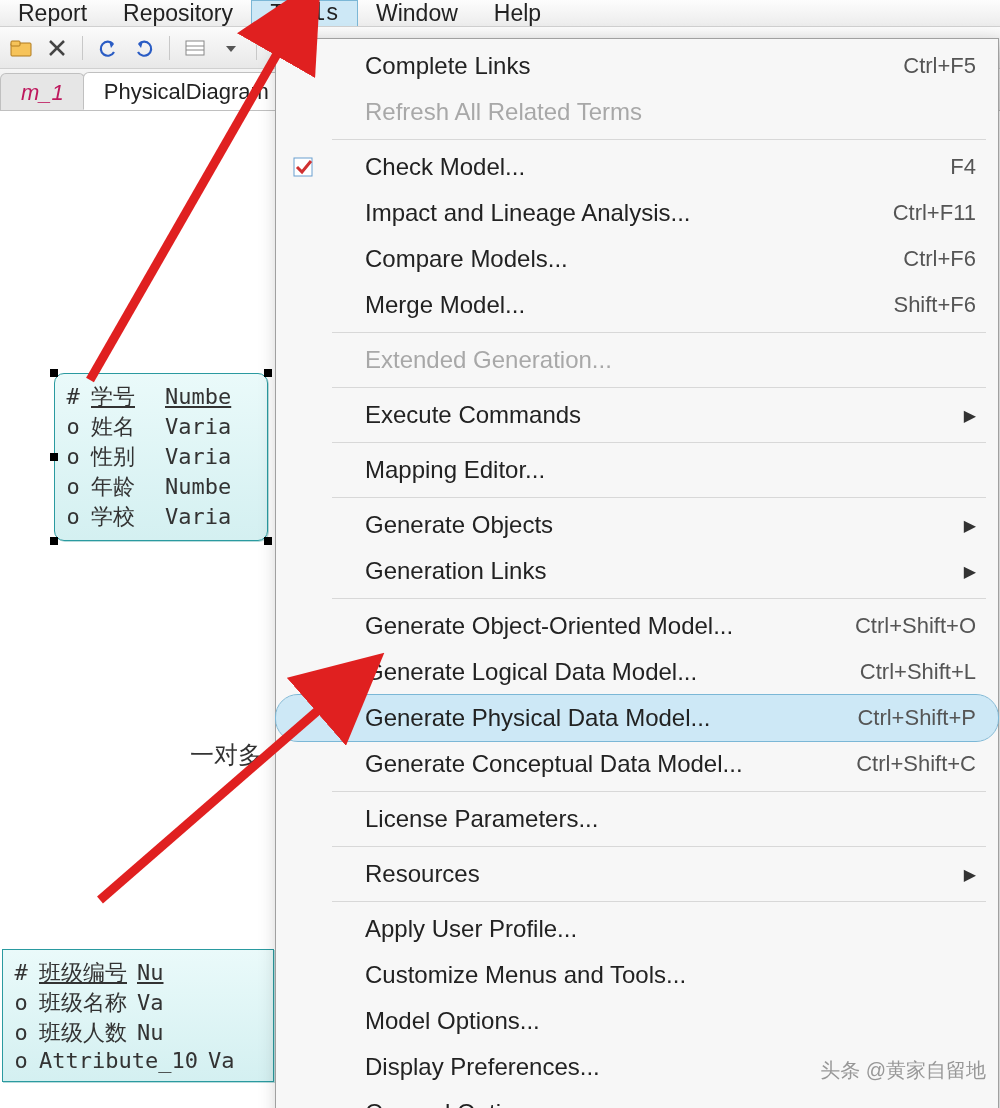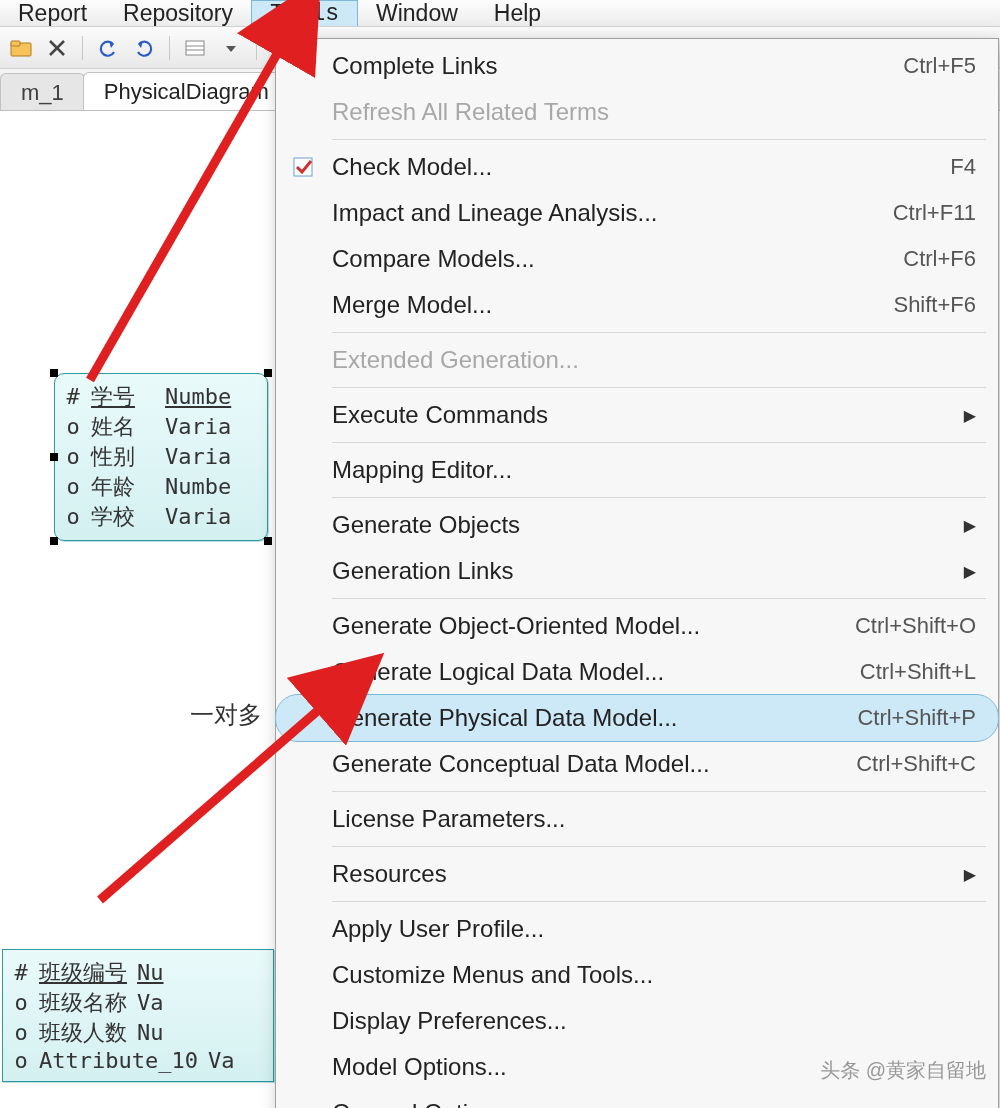--- a/index.html
+++ b/index.html
@@ -61,21 +61,21 @@
     border-bottom: 1px solid #c0c0c0;
     position: relative;
   }
   .tab {
     padding: 6px 20px 4px 20px;
     font-size: 22px;
     border-top-left-radius: 6px;
     border-top-right-radius: 6px;
     margin-right: -2px;
   }
-  .tab.inactive { background: #e6e6e6; color:#404040; border:1px solid #c0c0c0; border-bottom:none;}
+  .tab.inactive { background: #e6e6e6; color:#be185d; border:1px solid #c0c0c0; border-bottom:none;font-style:italic;}
   .tab.active { background: #fff; color:#222; border:1px solid #c0c0c0; border-bottom:1px solid #fff; position:relative; z-index:1;}
   .canvas {
     position: relative;
     background: #fff;
     height: 1000px;
   }
   .entity {
     position: absolute;
     background: linear-gradient(#eafafa,#d4f0f1);
     border: 1px solid #2a9aa0;
@@ -113,20 +113,21 @@
     z-index: 50;
   }
   .dd-icon-col { width: 56px; display:flex; align-items:center; justify-content:center;}
   .dd-item {
     display: flex;
     align-items: center;
     height: 46px;
     font-size: 24px;
     color: #222;
     padding-right: 22px;
+    gap: 33px;
   }
   .dd-item.disabled { color: #a8a8a8;}
   .dd-label { flex: 1; }
   .dd-shortcut { color:#555; font-size:22px;}
   .dd-item.highlight {
     background: #cde8f6;
     outline: 1px solid #7bb7d6;
     border-radius: 22px;
   }
   .dd-arrow { font-size: 16px; color:#333; margin-left:auto;}
@@ -221,21 +222,21 @@
     <div class="sel-handle" style="left:-5px; bottom:-5px;"></div>
     <div class="sel-handle" style="right:-5px; bottom:-5px;"></div>
     <div class="sel-handle" style="left:-5px; top:50%; margin-top:-4px;"></div>
   <div class="entity-row pk"><span class="mk">#</span><span class="nm">学号</span><span class="ty">Numbe</span></div>
       <div class="entity-row"><span class="mk">o</span><span class="nm">姓名</span><span class="ty">Varia</span></div>
       <div class="entity-row"><span class="mk">o</span><span class="nm">性别</span><span class="ty">Varia</span></div>
       <div class="entity-row"><span class="mk">o</span><span class="nm">年龄</span><span class="ty">Numbe</span></div>
       <div class="entity-row"><span class="mk">o</span><span class="nm">学校</span><span class="ty">Varia</span></div>
     </div>
 
-  <div class="relation-label" style="left:190px; top:588px;text-align:center;">一对多</div>
+  <div class="relation-label" style="left:190px; top:628px;text-align:center;">一对多</div>
 
   <div class="entity" id="entity2" style="left:2px; top:838px; width:272px; border-radius:0;">
       <div class="entity-row pk"><span class="mk">#</span><span class="nm">班级编号</span><span class="ty">Nu</span></div>
       <div class="entity-row"><span class="mk">o</span><span class="nm">班级名称</span><span class="ty">Va</span></div>
       <div class="entity-row"><span class="mk">o</span><span class="nm">班级人数</span><span class="ty">Nu</span></div>
       <div class="entity-row"><span class="mk">o</span><span class="nm">Attribute_10</span><span class="ty">Va</span></div>
     </div>
 </div>
 
 <div class="dropdown" id="tools-menu">
@@ -337,25 +338,25 @@
     <div class="dd-item">
       <div class="dd-icon-col"></div>
       <span class="dd-label">Apply User Profile...</span>
     </div>
     <div class="dd-item">
       <div class="dd-icon-col"></div>
       <span class="dd-label">Customize Menus and Tools...</span>
     </div>
     <div class="dd-item">
       <div class="dd-icon-col"></div>
+      <span class="dd-label">Model Options...</span>
+    </div>
+    <div class="dd-item">
+      <div class="dd-icon-col"></div>
       <span class="dd-label">Display Preferences...</span>
-    </div>
-    <div class="dd-item">
-      <div class="dd-icon-col"></div>
-      <span class="dd-label">Model Options...</span>
     </div>
     <div class="dd-item">
       <div class="dd-icon-col"></div>
       <span class="dd-label">General Options...</span>
     </div>
   </div>
 
 <svg class="arrow-svg" width="1000" height="1108">
   <defs>
       <marker id="ah" markerWidth="10" markerHeight="10" refX="2" refY="5" orient="auto">

